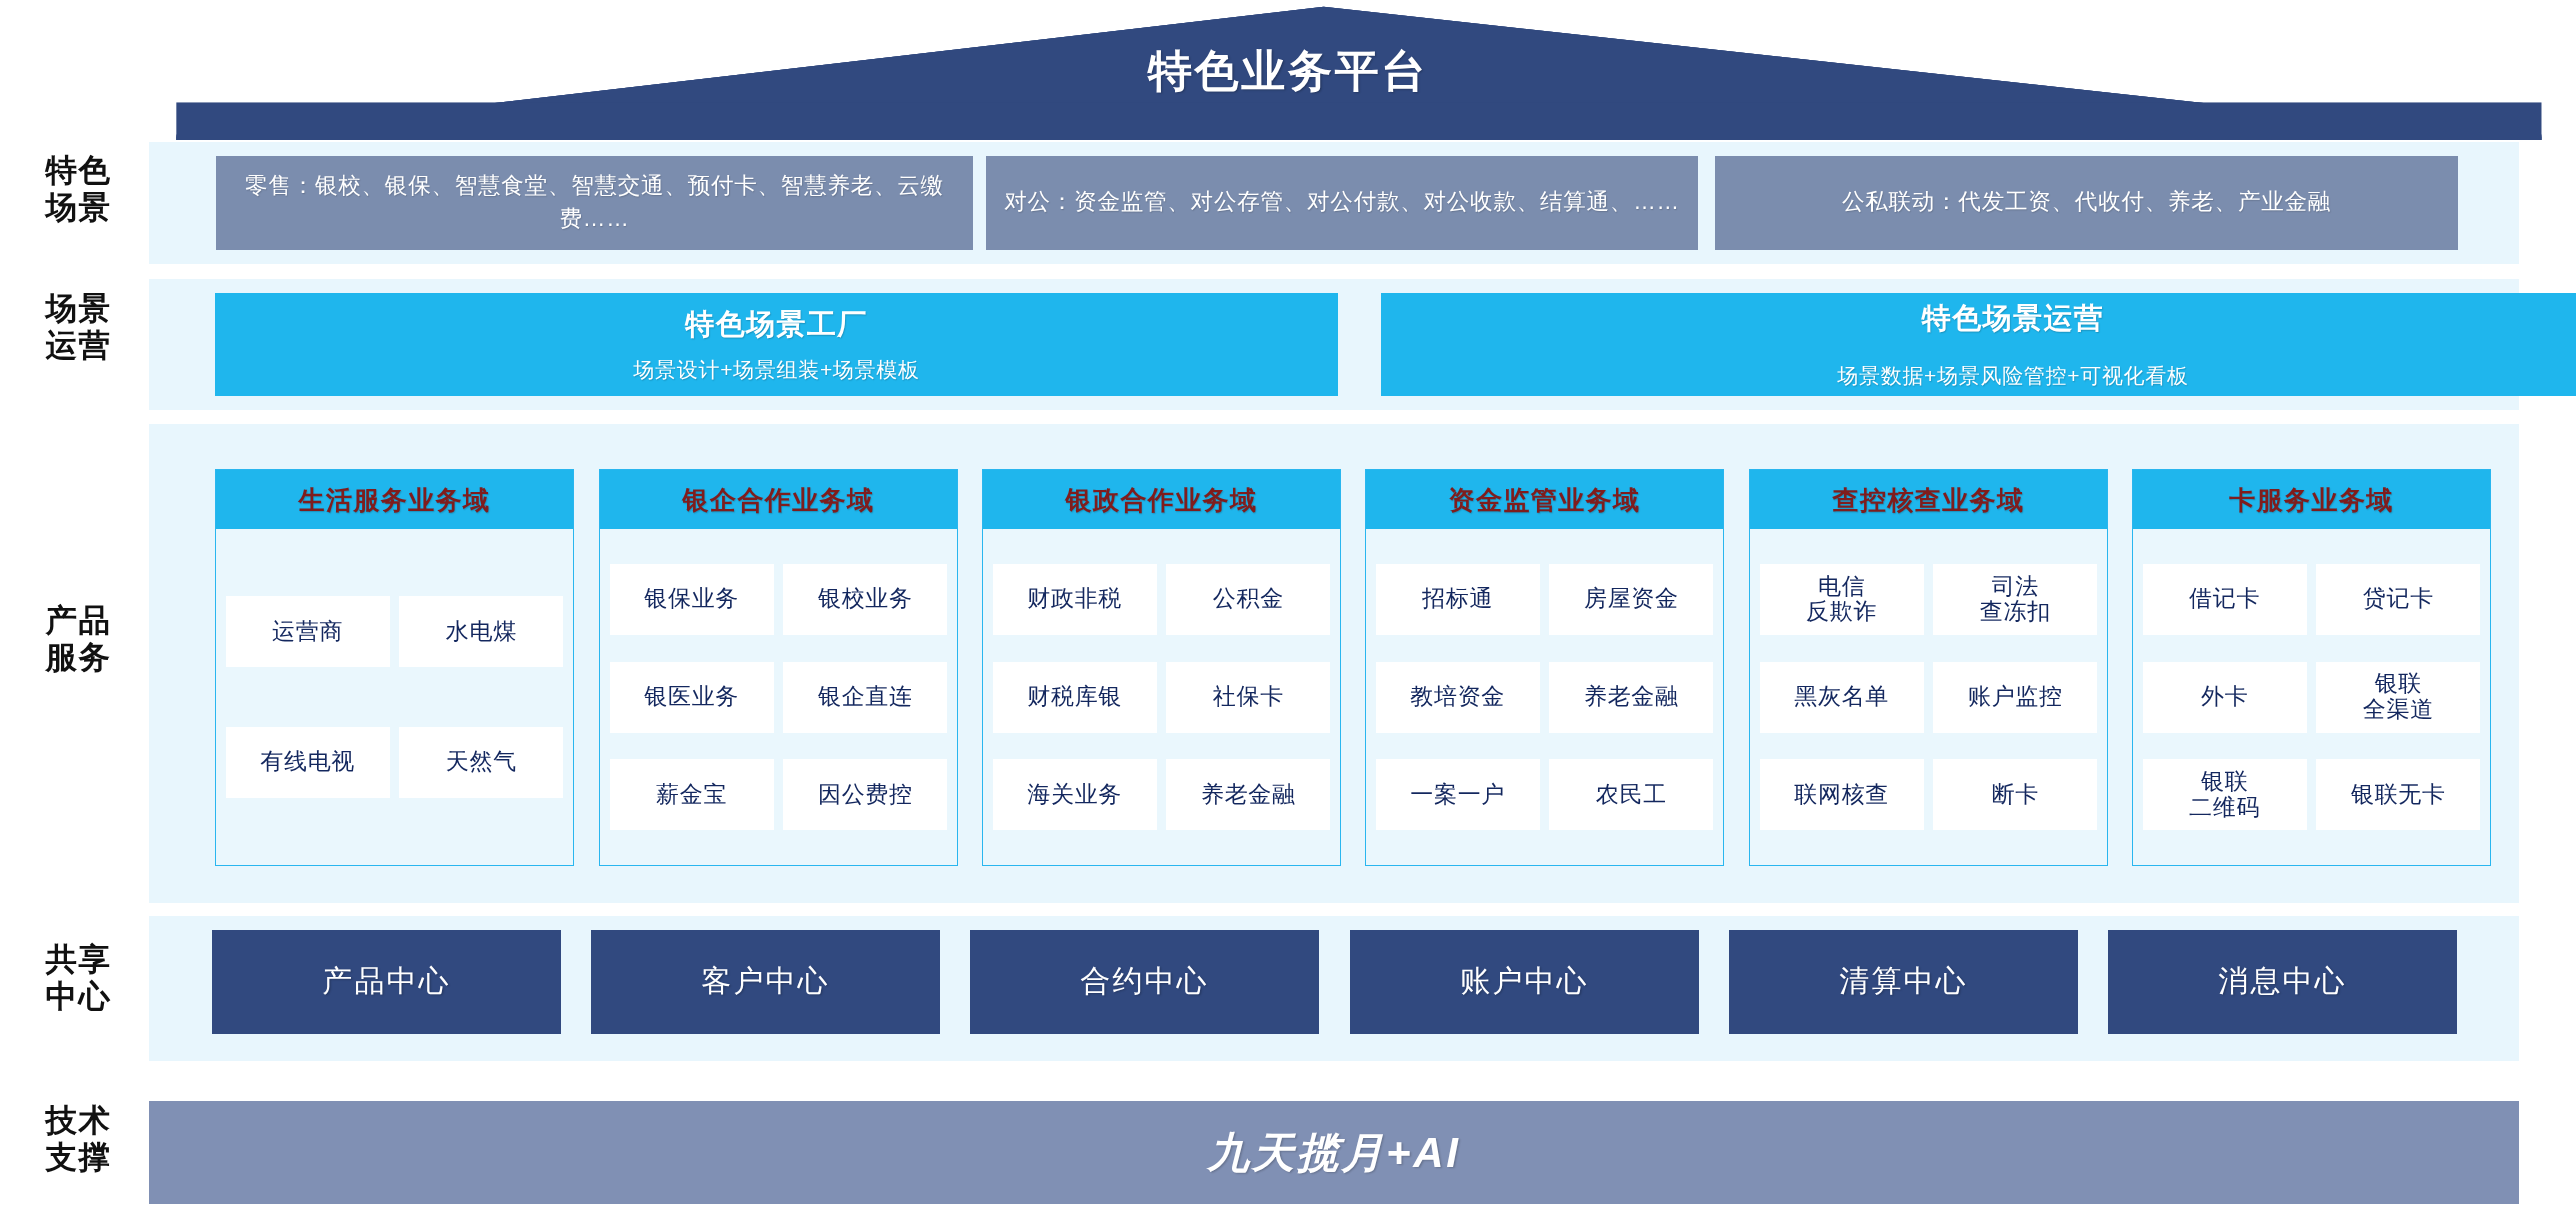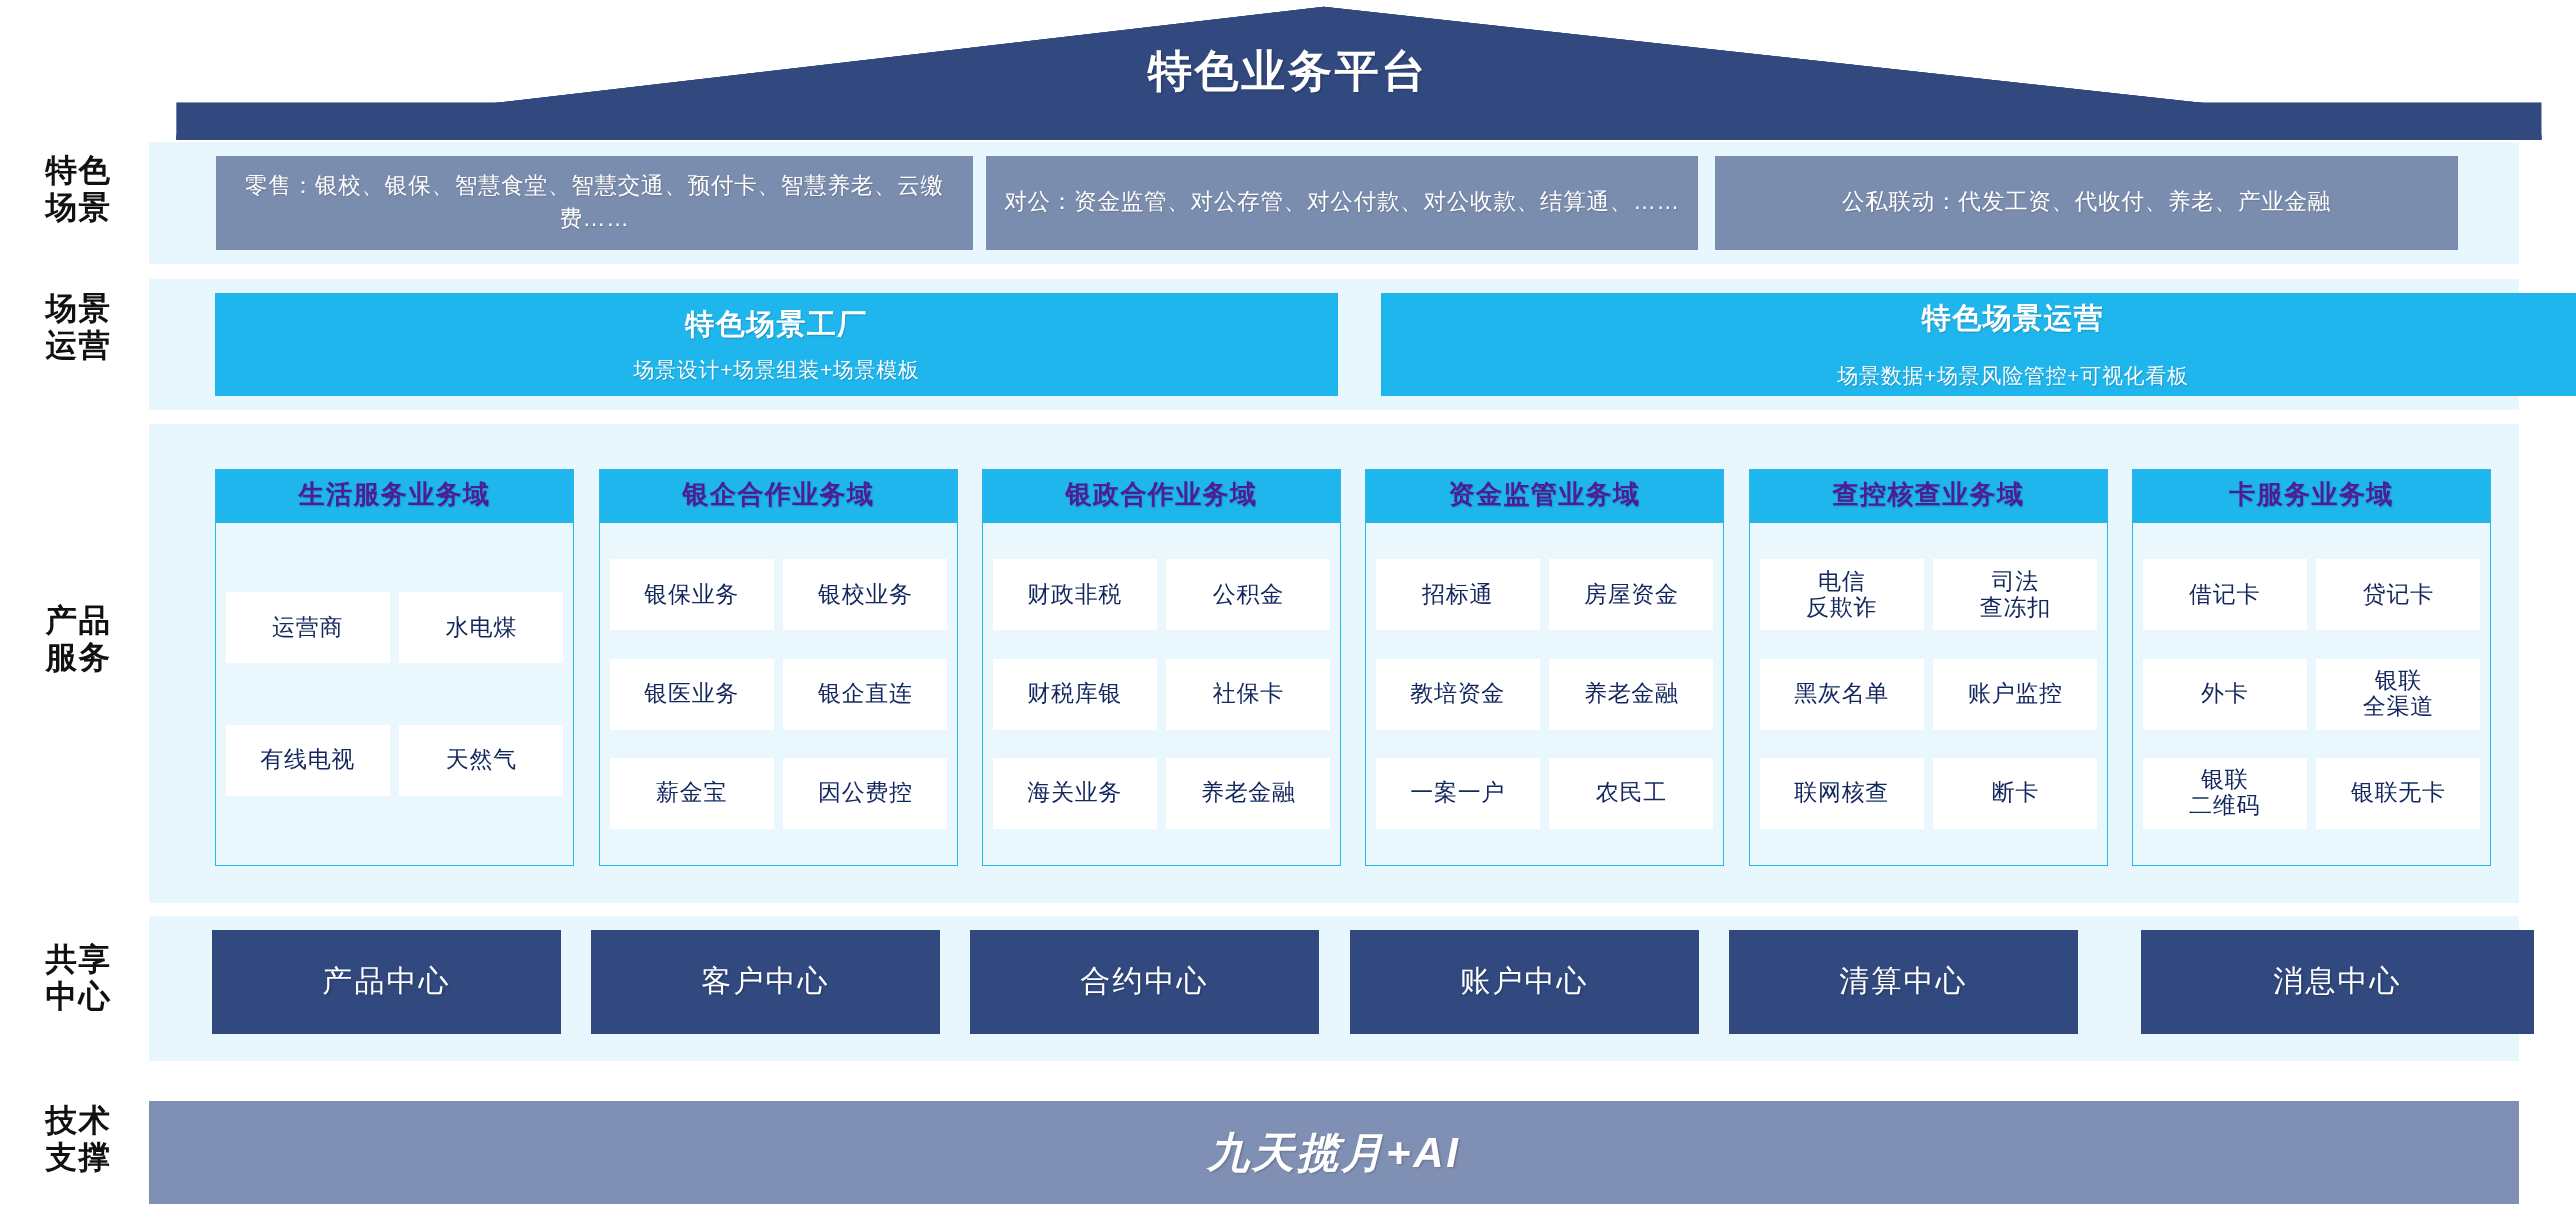--- a/index.html
+++ b/index.html
@@ -50,23 +50,23 @@
   .ops-title{font-size:29px;font-weight:bold;letter-spacing:1.4px;margin-bottom:11px;}
   .ops-sub{font-size:21px;font-weight:500;letter-spacing:0.7px;}
 
   
   .domain-col{
     position:absolute;top:0;
     display:flex;flex-direction:column;
     border:1.4px solid #29b6ef;box-sizing:border-box;background:#eaf7fd;
   }
   .domain-head{
-    background:#1fb6ed;color:#4c1d95;text-align:center;
+    background:#1fb6ed;color:#7f1d1d;text-align:center;
     font-size:26px;font-weight:bold;letter-spacing:1.4px;
-    padding:7px 0 11px;text-shadow:0.7px 0.7px 1.4px rgba(0,0,0,.2);
+    padding:13px 0 11px;text-shadow:0.7px 0.7px 1.4px rgba(0,0,0,.2);
     flex:0 0 auto;
   }
   .domain-body{
     flex:1 1 auto;display:flex;flex-direction:column;
     justify-content:space-evenly;padding:8.2px 9.6px;box-sizing:border-box;
   }
   .domain-line{display:flex;justify-content:space-between;gap:9.6px;}
   .domain-item{
     flex:1 1 0;background:#ffffff;color:#13275e;
     display:flex;align-items:center;justify-content:center;text-align:center;
@@ -248,19 +248,19 @@
     </div>
 
   </div>
 
   <div class="band" style="top:916px;height:145px;">
     <div class="center-box" style="left:63px;width:349px;top:13.7px;height:104px;">产品中心</div>
     <div class="center-box" style="left:442px;width:349px;top:13.7px;height:104px;">客户中心</div>
     <div class="center-box" style="left:821px;width:349px;top:13.7px;height:104px;">合约中心</div>
     <div class="center-box" style="left:1201px;width:349px;top:13.7px;height:104px;">账户中心</div>
     <div class="center-box" style="left:1580px;width:349px;top:13.7px;height:104px;">清算中心</div>
-    <div class="center-box" style="left:1959px;width:393px;top:13.7px;height:104px;margin-left:33px;">消息中心</div>
+    <div class="center-box" style="left:1959px;width:349px;top:13.7px;height:104px;">消息中心</div>
   </div>
 
   <div class="tech-bar" style="top:1101px;height:103px;font-style:italic;">九天揽月+AI</div>
 
 </div>
 
 
 </body></html>

